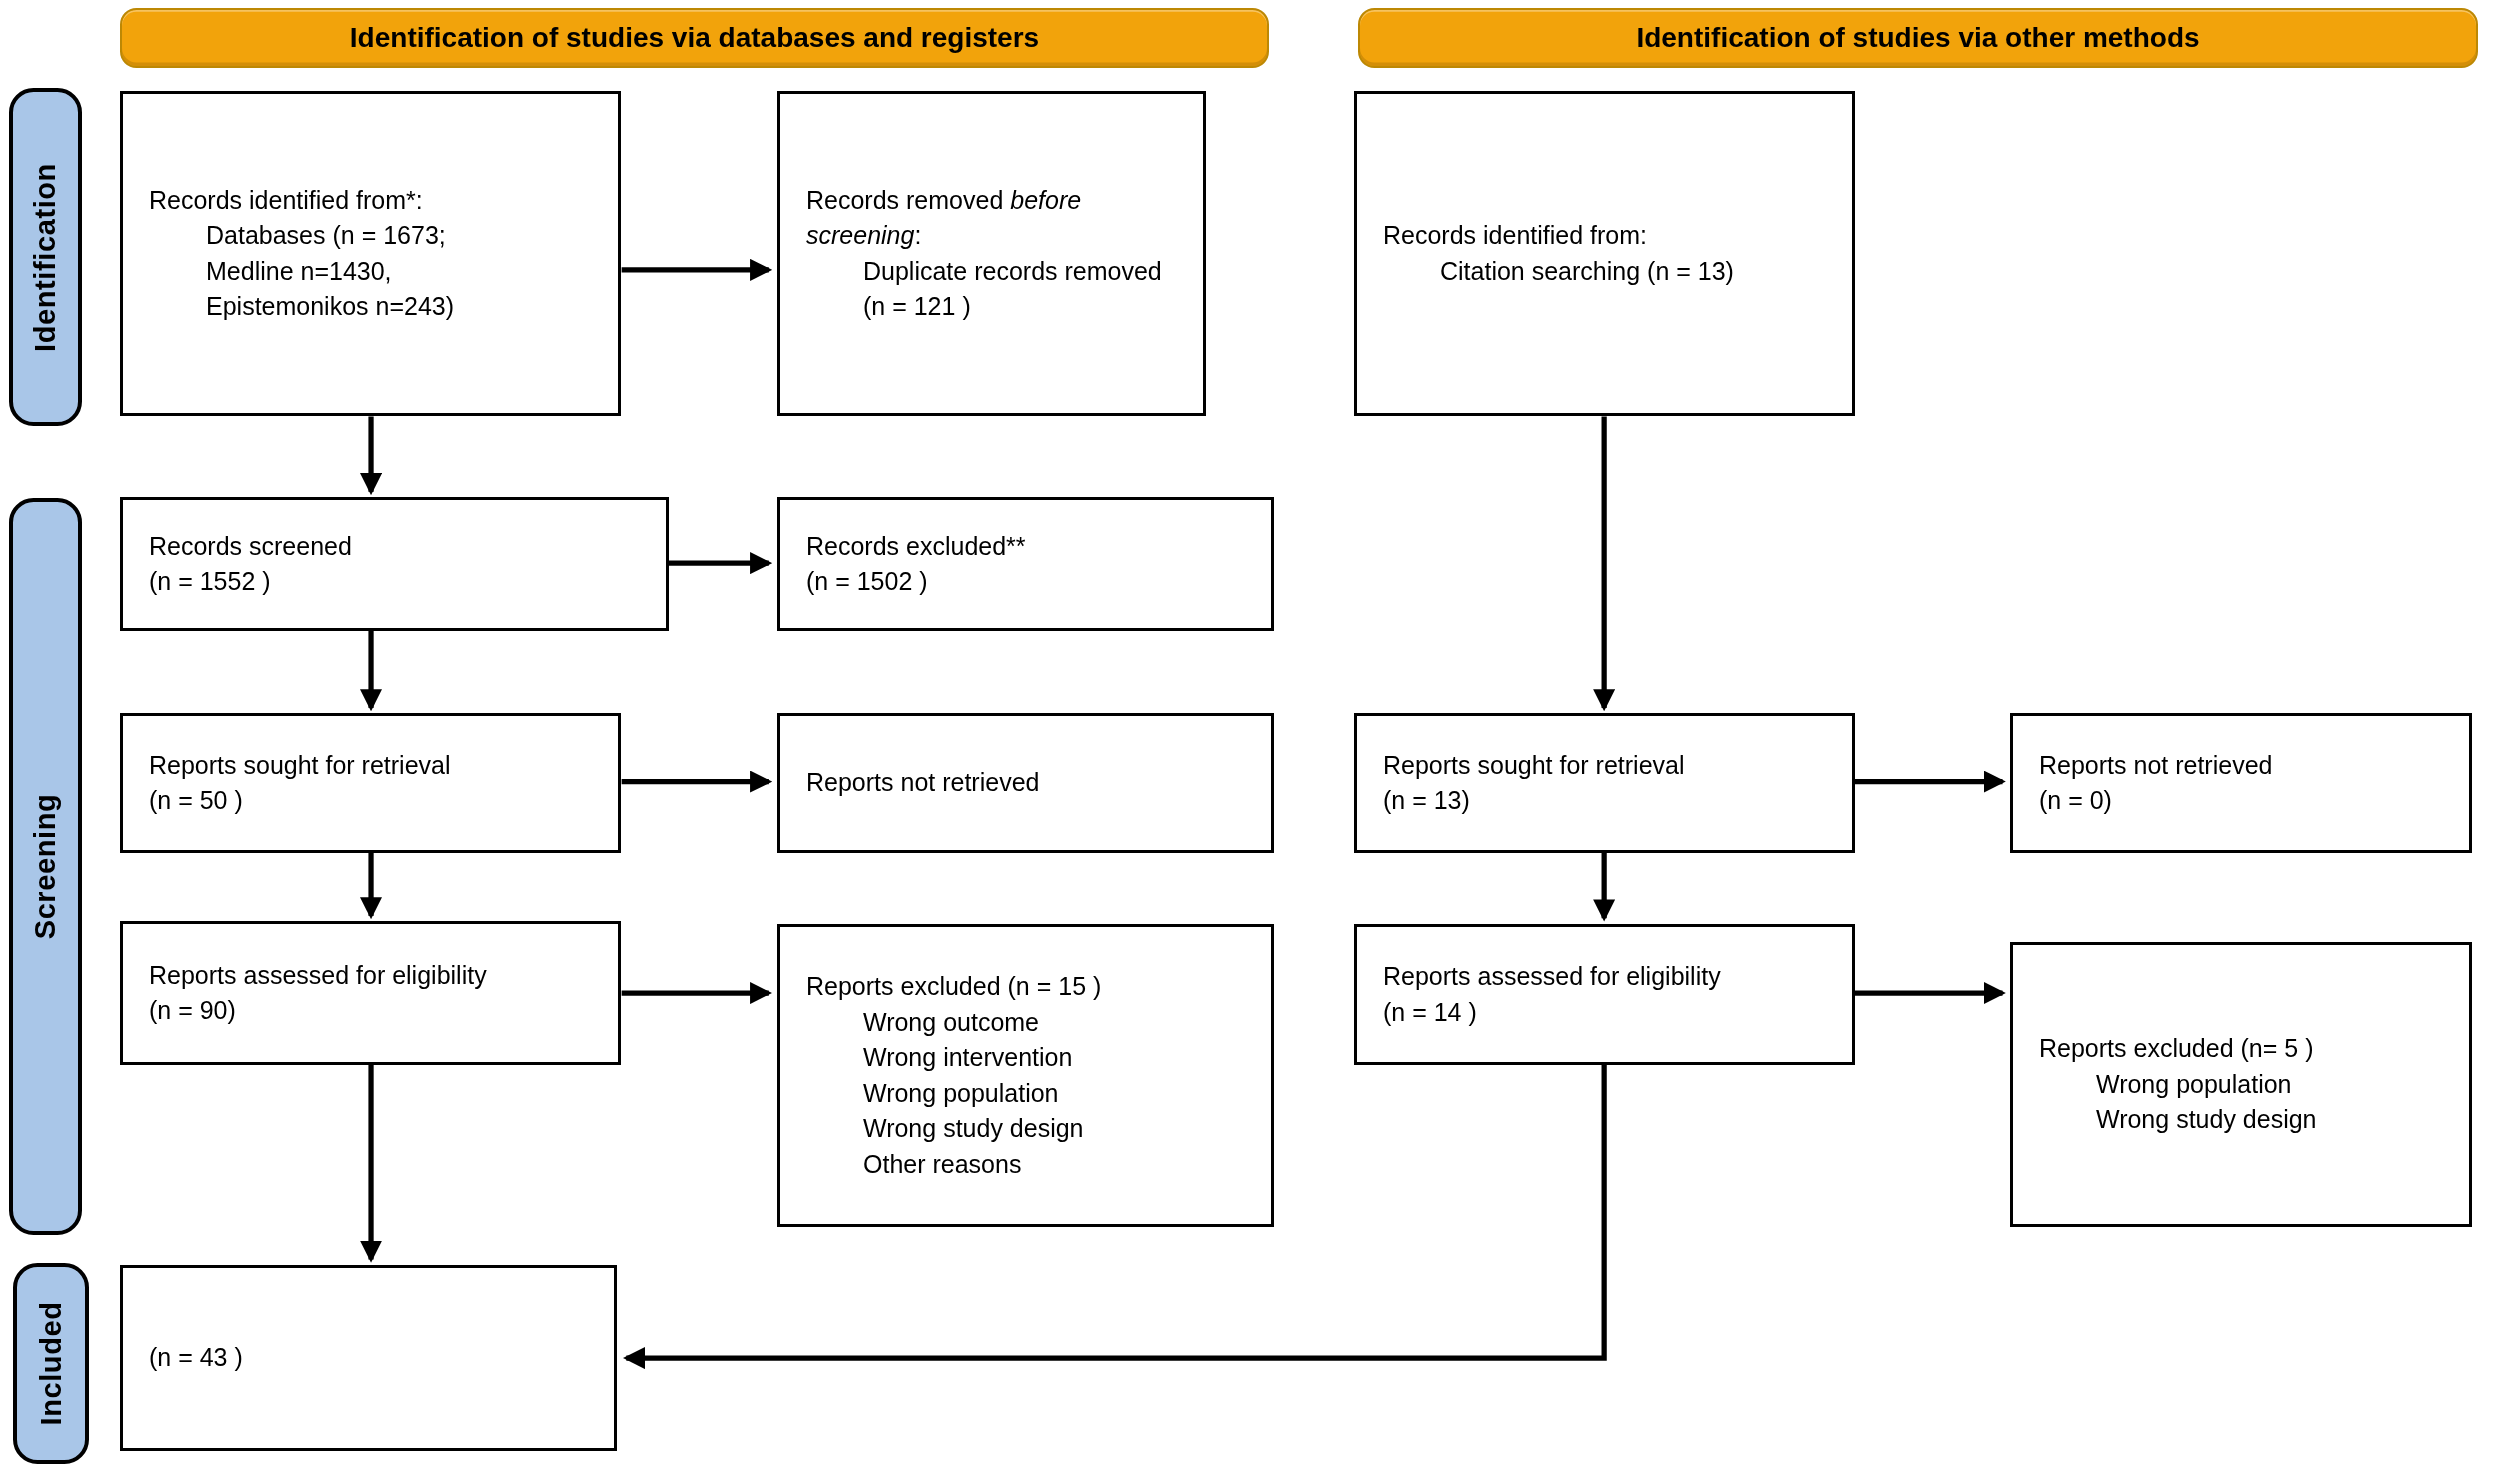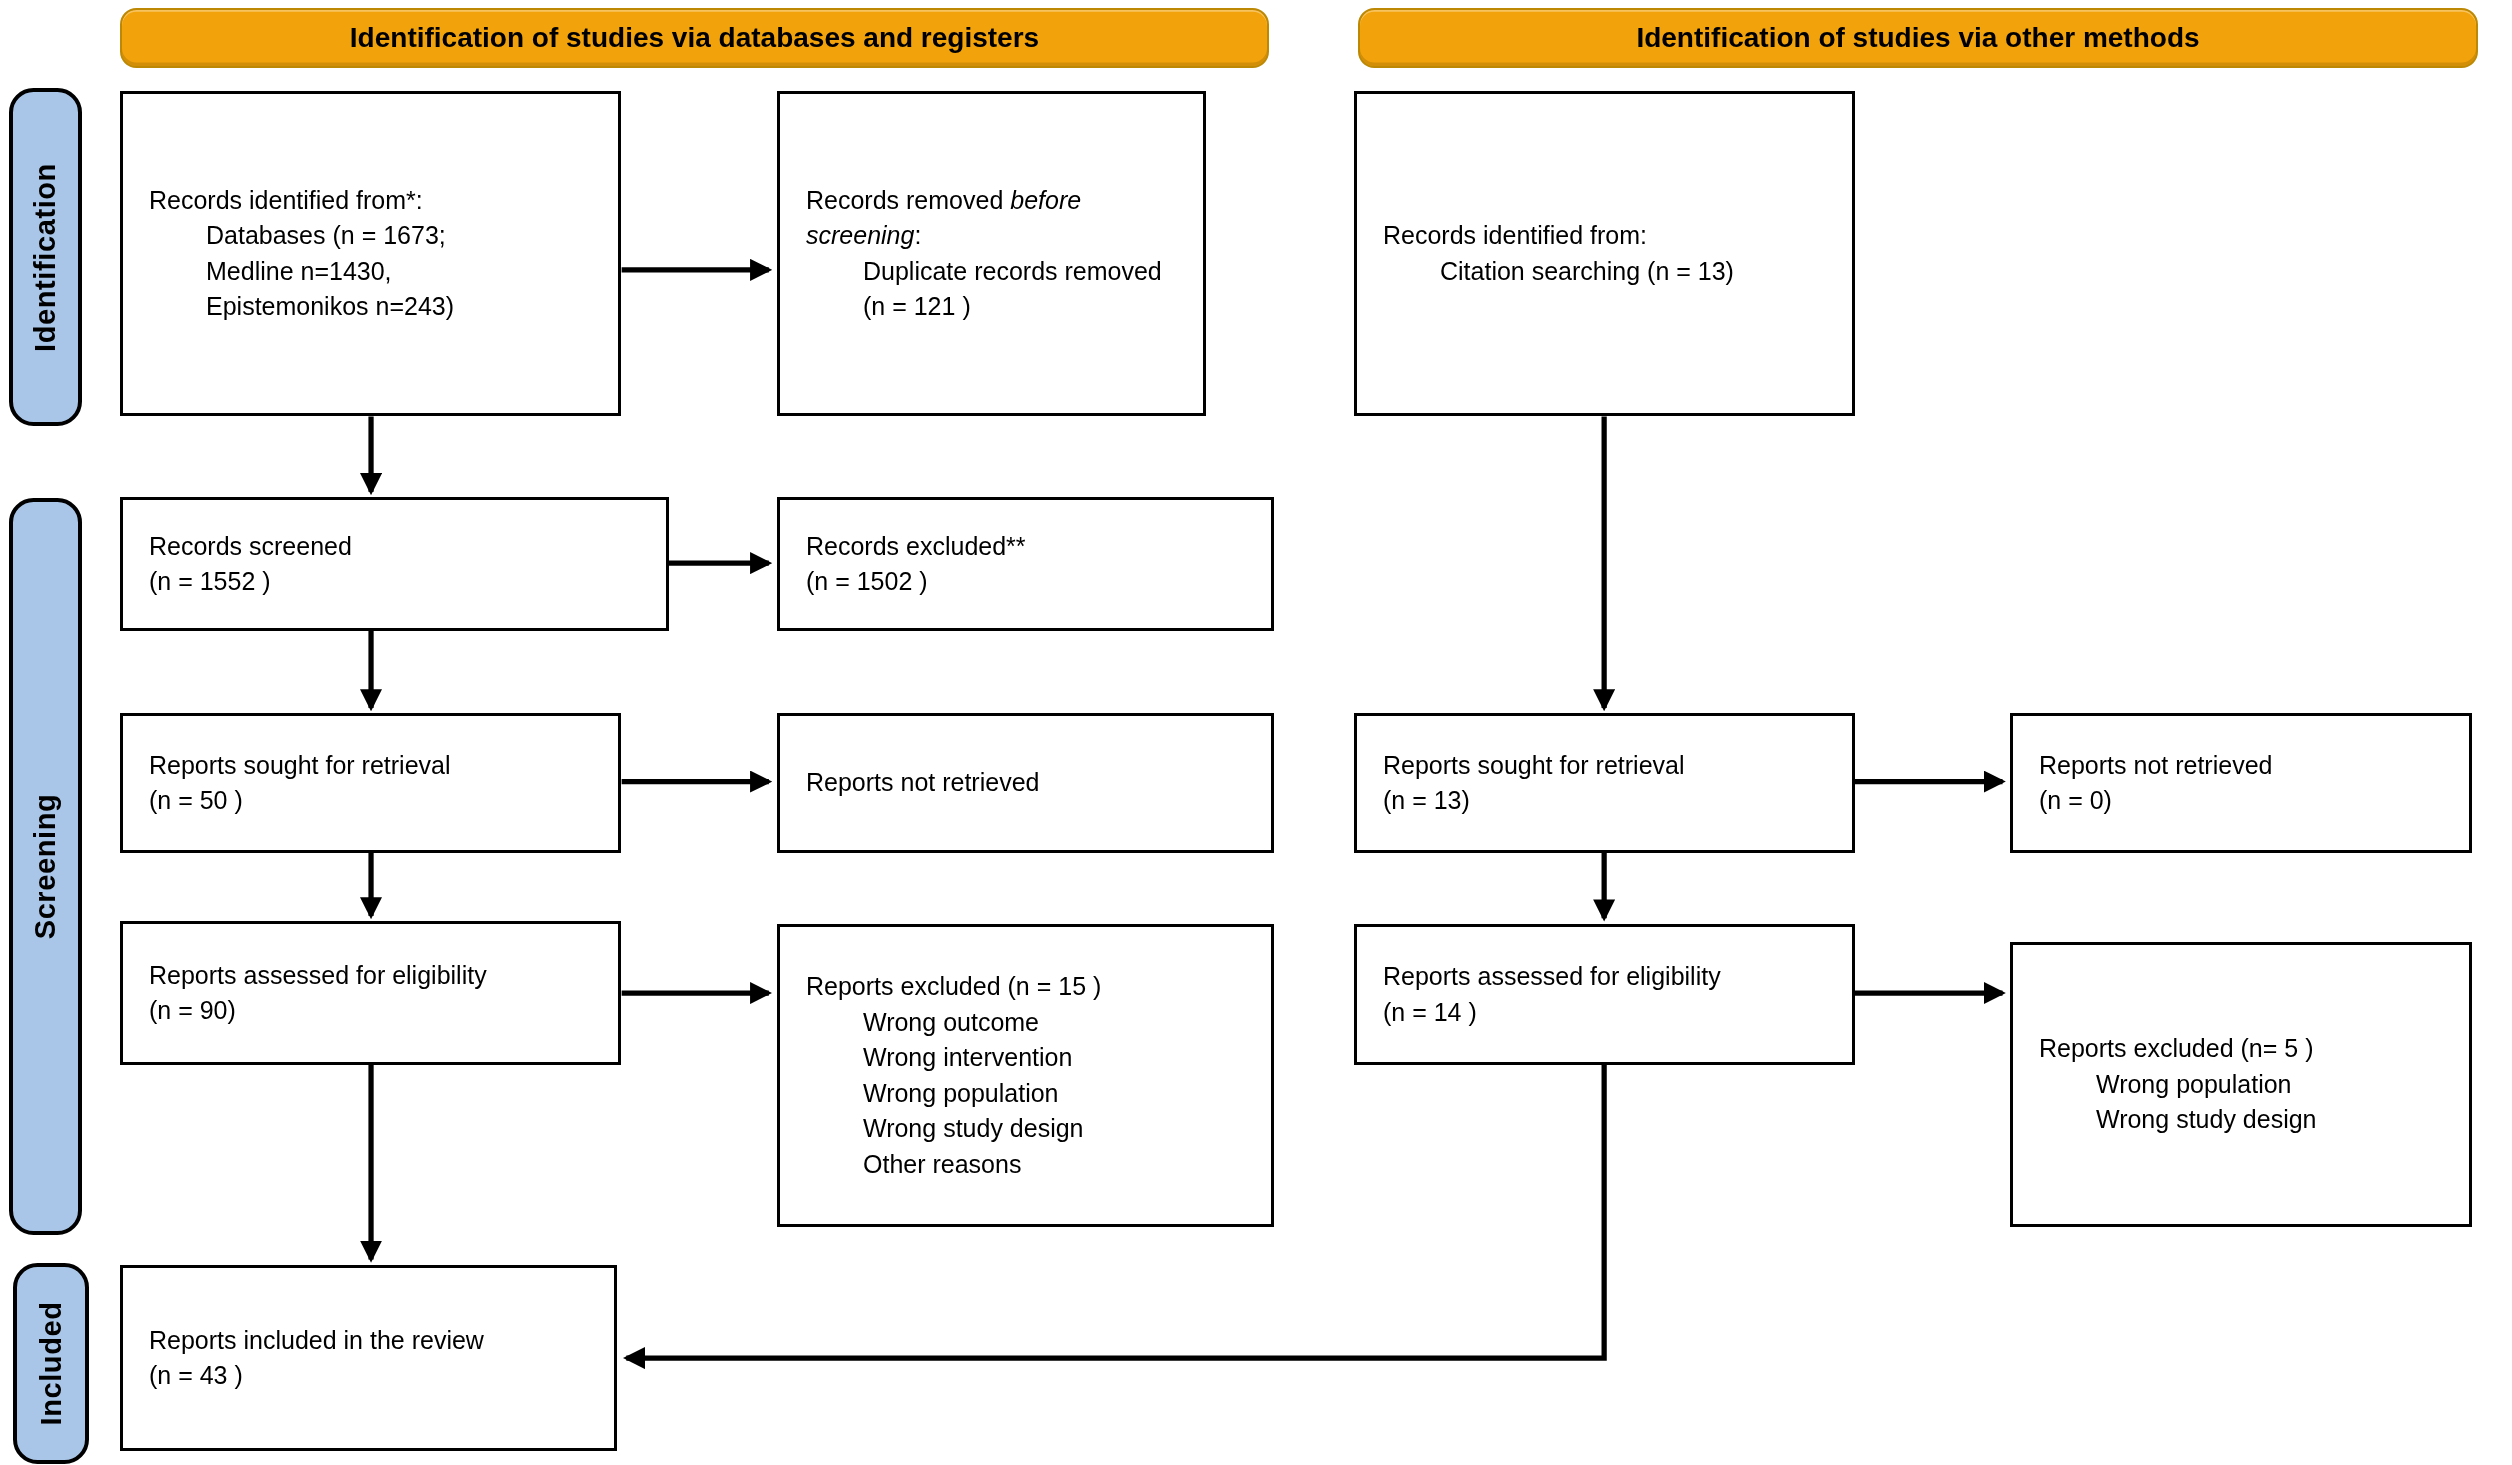--- a/index.html
+++ b/index.html
@@ -85,21 +85,20 @@
     </div>
   <div class="box" style="left:120px;top:713px;width:501px;height:140px;">
       <div class="line"><span>Reports sought for retrieval</span></div>
       <div class="line"><span>(n = 50 )</span></div>
     </div>
   <div class="box" style="left:120px;top:921px;width:501px;height:144px;">
       <div class="line"><span>Reports assessed for eligibility</span></div>
       <div class="line"><span>(n = 90)</span></div>
     </div>
   <div class="box" style="left:120px;top:1265px;width:497px;height:186px;">
-      <div class="line"><span>Reports included in the review</span></div>
       <div class="line"><span>(n = 43 )</span></div>
     </div>
 
   <div class="box" style="left:777px;top:91px;width:429px;height:325px;">
       <div class="line"><span>Records removed </span><span class="it">before</span></div>
       <div class="line"><span class="it">screening</span><span>:</span></div>
       <div class="line ind"><span>Duplicate records removed</span></div>
       <div class="line ind"><span>(n = 121 )</span></div>
     </div>
   <div class="box" style="left:777px;top:497px;width:497px;height:134px;">

